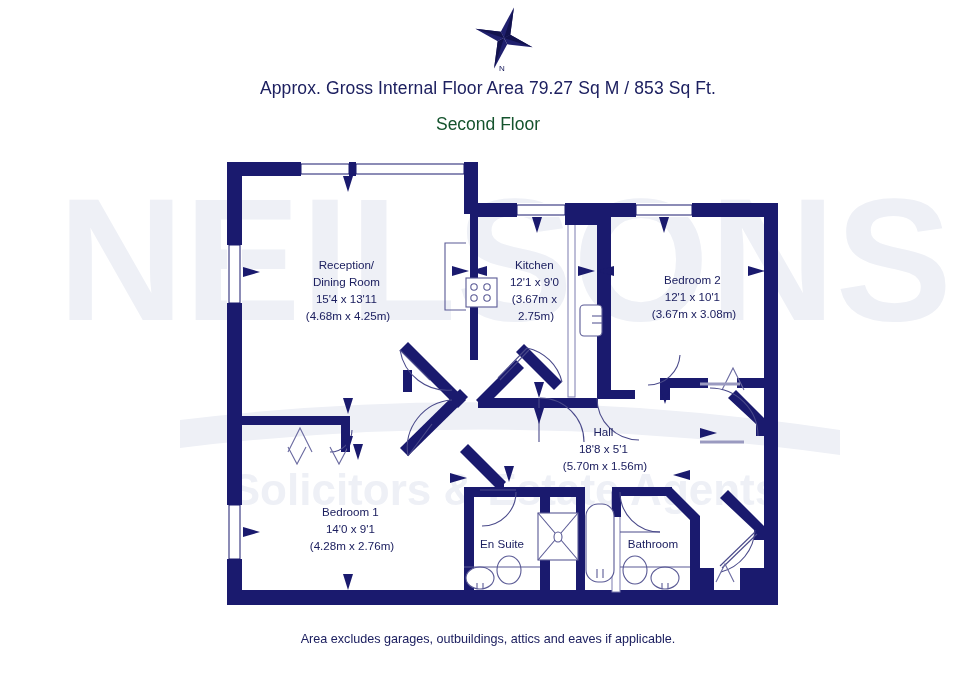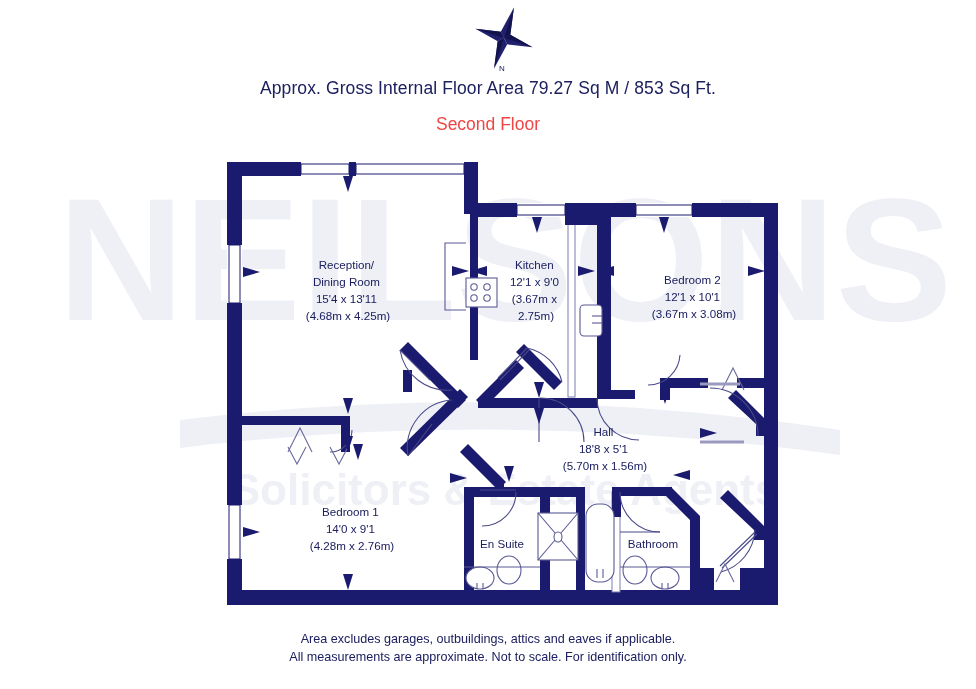--- a/index.html
+++ b/index.html
@@ -30,21 +30,21 @@
   }
   .area-line {
     font-size: 17.5px;
     color: #1d2060;
     letter-spacing: 0.1px;
     line-height: 1.2;
     text-align: center;
   }
   .floor-line {
     font-size: 17.5px;
-    color: #ef4444;
+    color: #14532d;
     margin-top: 15px;
     line-height: 1.2;
   }
   .footer-block {
     position: absolute;
     left: 0;
     top: 631px;
     width: 976px;
     text-align: center;
   }
@@ -339,16 +339,15 @@
 
   </svg>
 
   <div class="header-block">
     <div class="area-line">Approx. Gross Internal Floor Area 79.27 Sq M / 853 Sq Ft.</div>
     <div class="floor-line">Second Floor</div>
   </div>
 
   <div class="footer-block">
     <div class="footer-line">Area excludes garages, outbuildings, attics and eaves if applicable.</div>
-    <div class="footer-line">All measurements are approximate. Not to scale. For identification only.</div>
   </div>
 
 </div>
 
 </body></html>

